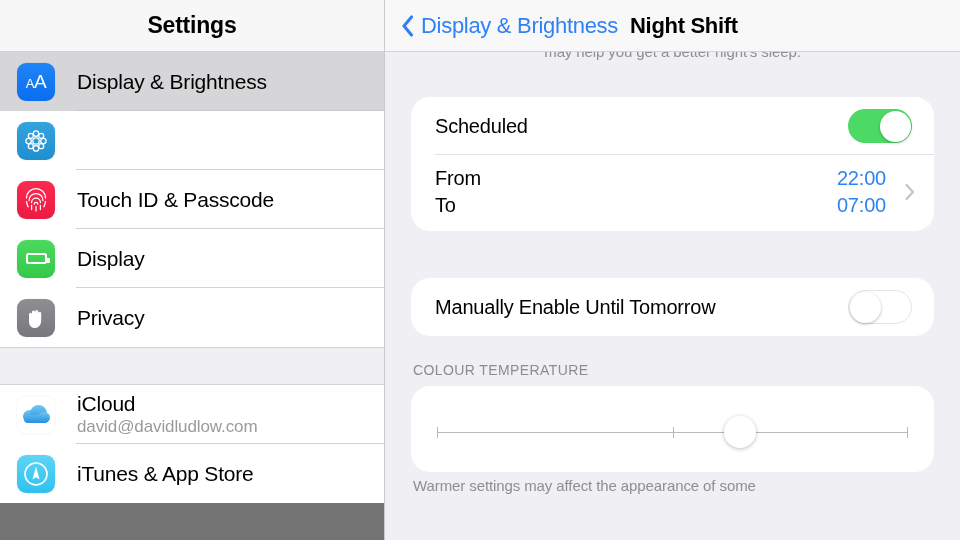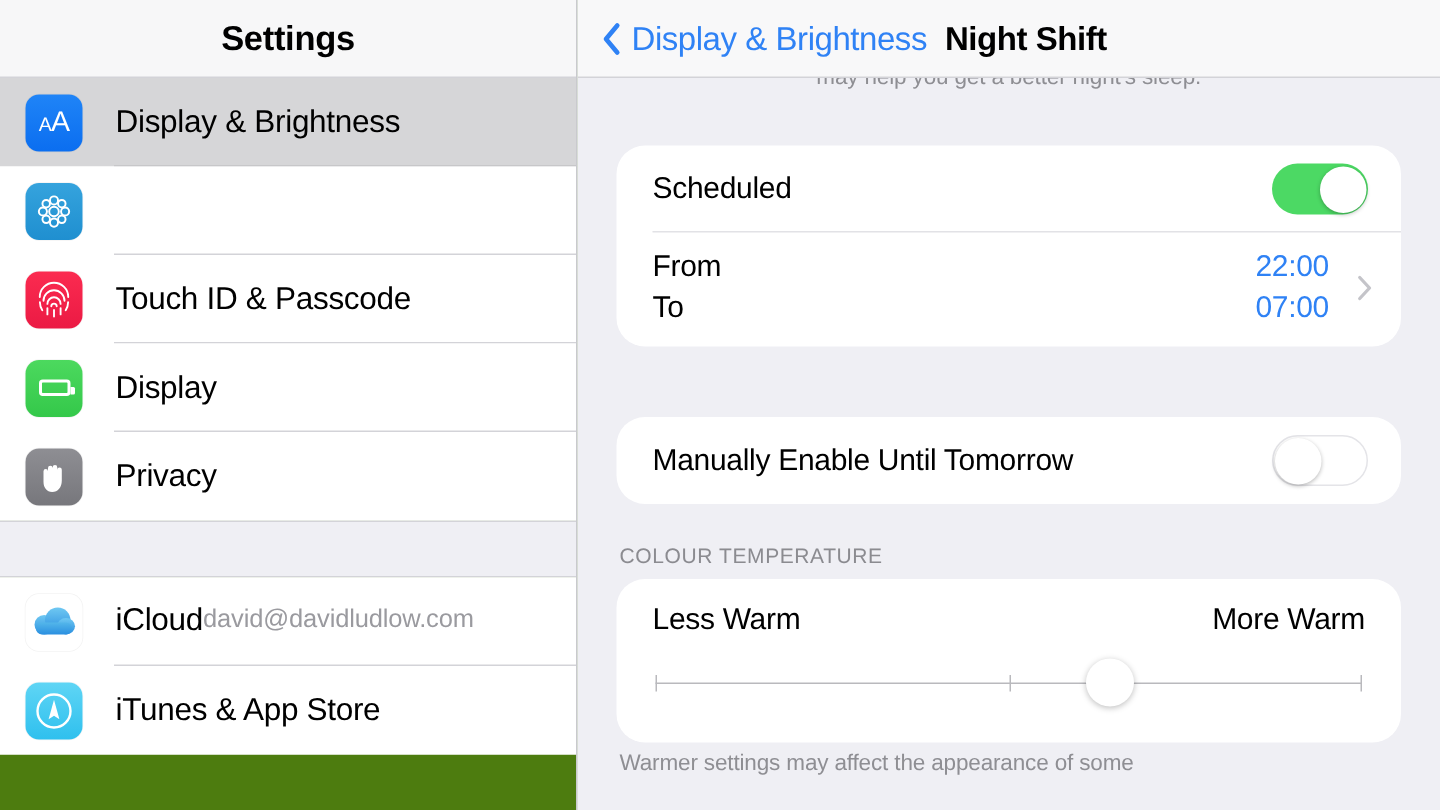--- a/index.html
+++ b/index.html
@@ -17,21 +17,21 @@
     position: relative;
     width: 960px;
     height: 540px;
     display: flex;
   }
 
   
   #sidebar {
     width: 385px;
     height: 540px;
-    background: #4d7c0f;
+    background: #737373;
     border-right: 1px solid #c9c9ce;
     position: relative;
     overflow: hidden;
   }
 
   .sidebar-header {
     height: 52px;
     background: #f7f7f8;
     display: flex;
     align-items: center;
@@ -84,21 +84,21 @@
     justify-content: center;
     box-shadow: 0 0 0 0.5px rgba(0,0,0,0.05);
   }
   .row-label {
     margin-left: 22px;
     font-size: 21px;
     color: #000;
     letter-spacing: -0.2px;
     line-height: 1.1;
   }
-  .stacked { margin-left: 22px; display: flex; flex-direction: row; justify-content: center; }
+  .stacked { margin-left: 22px; display: flex; flex-direction: column; justify-content: center; }
   .stacked .t { font-size: 21px; color: #000; letter-spacing: -0.2px; line-height: 1.15; }
   .stacked .s { font-size: 17px; color: #9a9a9f; letter-spacing: -0.1px; margin-top: 1px; }
 
   
   .ic-display { background: linear-gradient(#1f84f7, #0b6ef0); }
   .ic-display .aa {
     color: #fff; font-weight: 500; letter-spacing: -0.5px;
     display: flex; align-items: baseline;
   }
   .ic-display .aa .small { font-size: 13px; }
@@ -492,24 +492,20 @@
           <div class="card-label">Manually Enable Until Tomorrow</div>
           <div class="toggle off">
             <div class="knob"></div>
           </div>
         </div>
       </div>
 
       <div class="section-head" style="margin-top:26px;">COLOUR TEMPERATURE</div>
 
       <div class="card slider-card">
-        <div class="slider-ends">
-          <span>Less Warm</span>
-          <span>More Warm</span>
-        </div>
         <div class="slider-wrap">
           <div class="slider-track"></div>
           <div class="tick left"></div>
           <div class="tick mid"></div>
           <div class="tick right"></div>
           <div class="slider-knob" id="slider-knob" style="left: 64%;"></div>
         </div>
       </div>
 
       <div class="footer-note">Warmer settings may affect the appearance of some</div>

